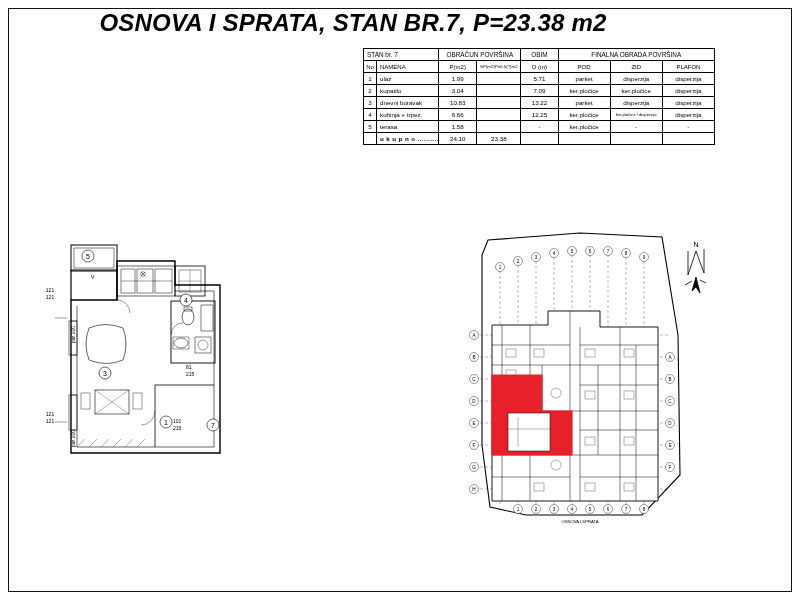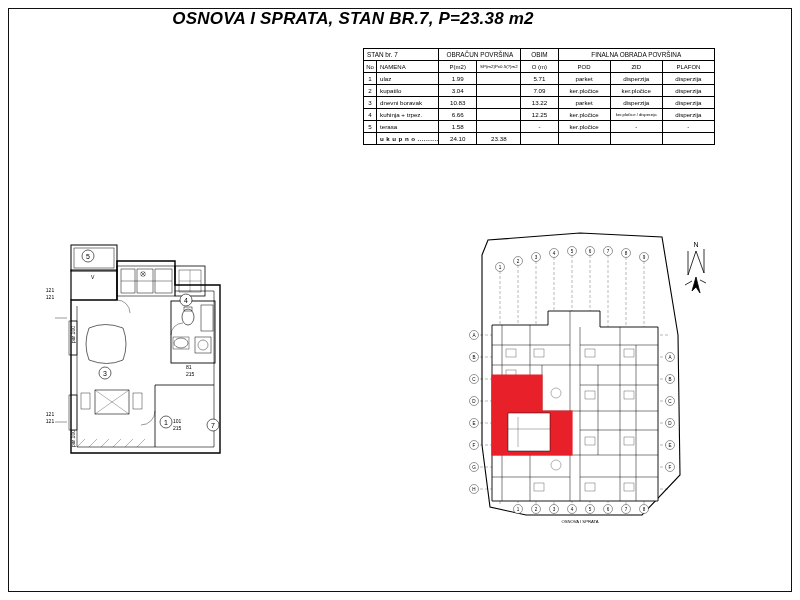--- a/index.html
+++ b/index.html
@@ -28,21 +28,21 @@
     height: 584px;
     border: 1px solid #111;
     box-sizing: border-box;
   }
   
   #title {
     position: absolute;
     left: 0; top: 9px;
     width: 706px;
     text-align: center;
-    font-size: 17px;
+    font-size: 24px;
     font-weight: bold;
     font-style: italic;
     letter-spacing: 0.2px;
     color: #000;
   }
   
   #table-wrap {
     position: absolute;
     left: 363px;
     top: 48px;

